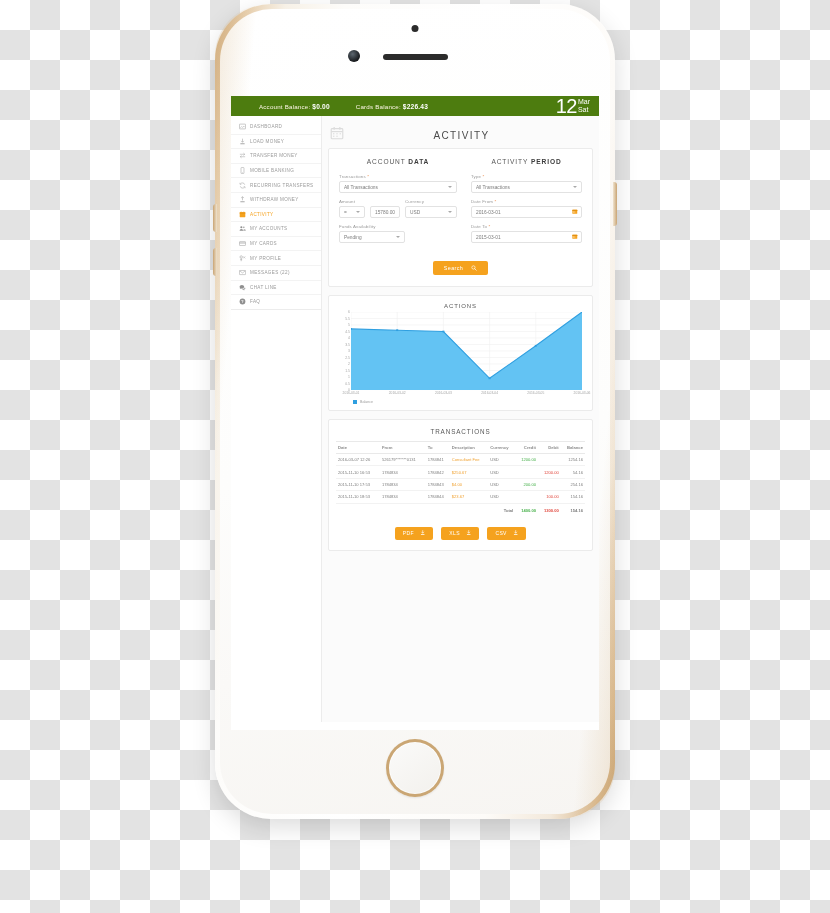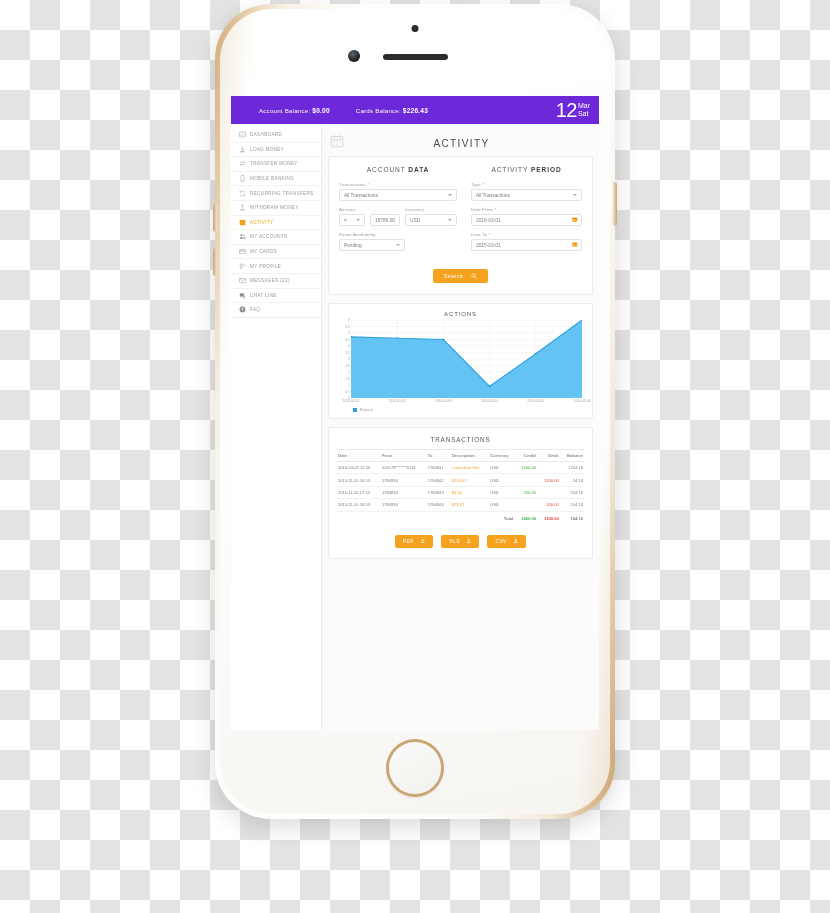--- a/index.html
+++ b/index.html
@@ -59,22 +59,22 @@
   .screen {
     position:absolute;
     left: 16px; top: 92px;
     width: 368px; height: 634px;
     background:#ffffff;
     overflow:hidden;
   }
 
   
   .topbar {
-    height: 28px;
-    background:#6d28d9;
+    height: 20px;
+    background:#4d7c0f;
     display:flex; align-items:center;
     padding-left:28px;
     color:#fff;
     position:relative;
   }
   .bal { font-size:6.2px; letter-spacing:.2px; color:#fff7e8; }
   .bal b { color:#ffffff; font-size:6.6px; }
   .bal.second { margin-left:26px; }
   .datebox {
     position:absolute; right:9px; top:50%; transform:translateY(-50%);

